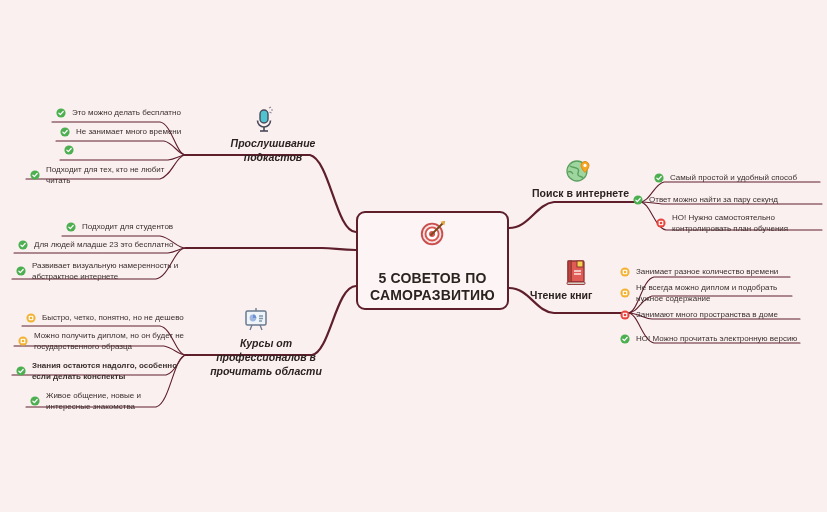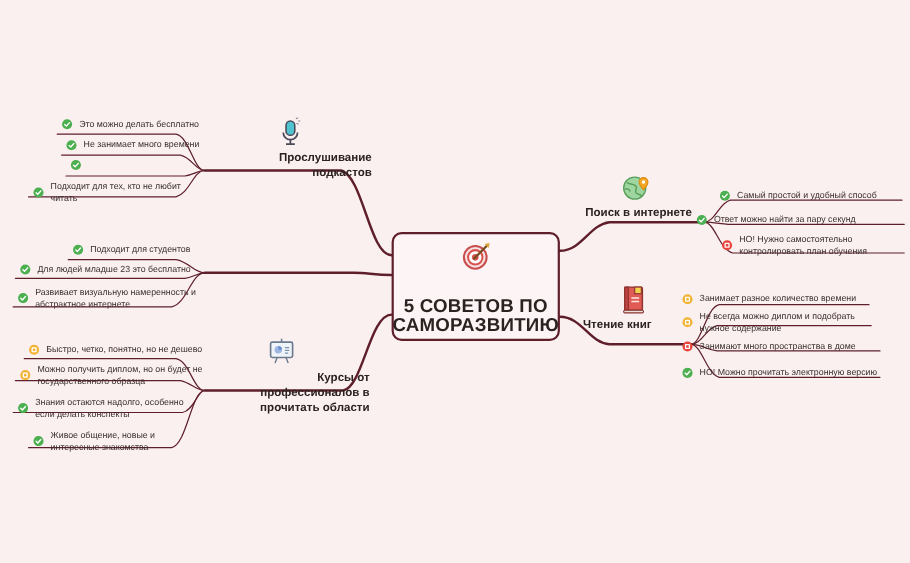--- a/index.html
+++ b/index.html
@@ -21,40 +21,40 @@
     background:#fdf5f5;
     border:2.5px solid #5e1f2b;
     border-radius:9px;
     display:flex;flex-direction:column;
     align-items:center;justify-content:center;
     box-sizing:border-box;
     z-index:5;
   }
   .center-title{
     color:#2b2320;
-    font-size:17px;
+    font-size:14px;
     font-weight:bold;
     line-height:17px;
     text-align:center;
     letter-spacing:.2px;
     margin-top:20px;
   }
   .center-icon{width:30px;height:30px;margin-bottom:2px;}
 
   
   .branch{position:absolute;z-index:4;}
   .branch-icon{width:28px;height:28px;display:block;margin:0 auto 2px;}
   .branch-label{
     color:#2b2320;
     font-size:10.5px;
     font-weight:bold;
     line-height:14px;
     white-space:normal;
   }
-  .branch.left .branch-label{text-align:right;}
+  .branch.left .branch-label{text-align:center;font-style:italic;}
   .branch.right .branch-label{text-align:left;}
 
   
   .leaf{
     position:absolute;
     display:flex;
     align-items:center;
     gap:6px;
     z-index:4;
   }
@@ -266,21 +266,21 @@
   <div class="leaf" style="left:18px;top:330px;width:170px;">
     <span class="badge">
         <svg viewBox="0 0 12 12">
           <circle cx="6" cy="6" r="5.5" fill="#f2b233"></circle>
           <rect x="3.2" y="3.2" width="5.6" height="5.6" rx="1" fill="#fff"></rect>
           <rect x="4.6" y="4.6" width="2.8" height="2.8" fill="#f2b233"></rect>
         </svg>
       </span>
     <span class="leaf-text">Можно получить диплом, но он будет не государственного образца</span>
   </div>
-  <div class="leaf" style="left:16px;top:360px;width:170px;">
+  <div class="leaf" style="left:16px;top:360px;width:170px;font-weight:bold;">
     <span class="badge">
         <svg viewBox="0 0 12 12">
           <circle cx="6" cy="6" r="5.5" fill="#4caf50"></circle>
           <path d="M3.4 6.2l1.8 1.8 3.4-3.8" fill="none" stroke="#fff" stroke-width="1.5" stroke-linecap="round" stroke-linejoin="round"></path>
         </svg>
       </span>
     <span class="leaf-text">Знания остаются надолго, особенно если делать конспекты</span>
   </div>
   <div class="leaf" style="left:30px;top:390px;width:156px;">
     <span class="badge">

